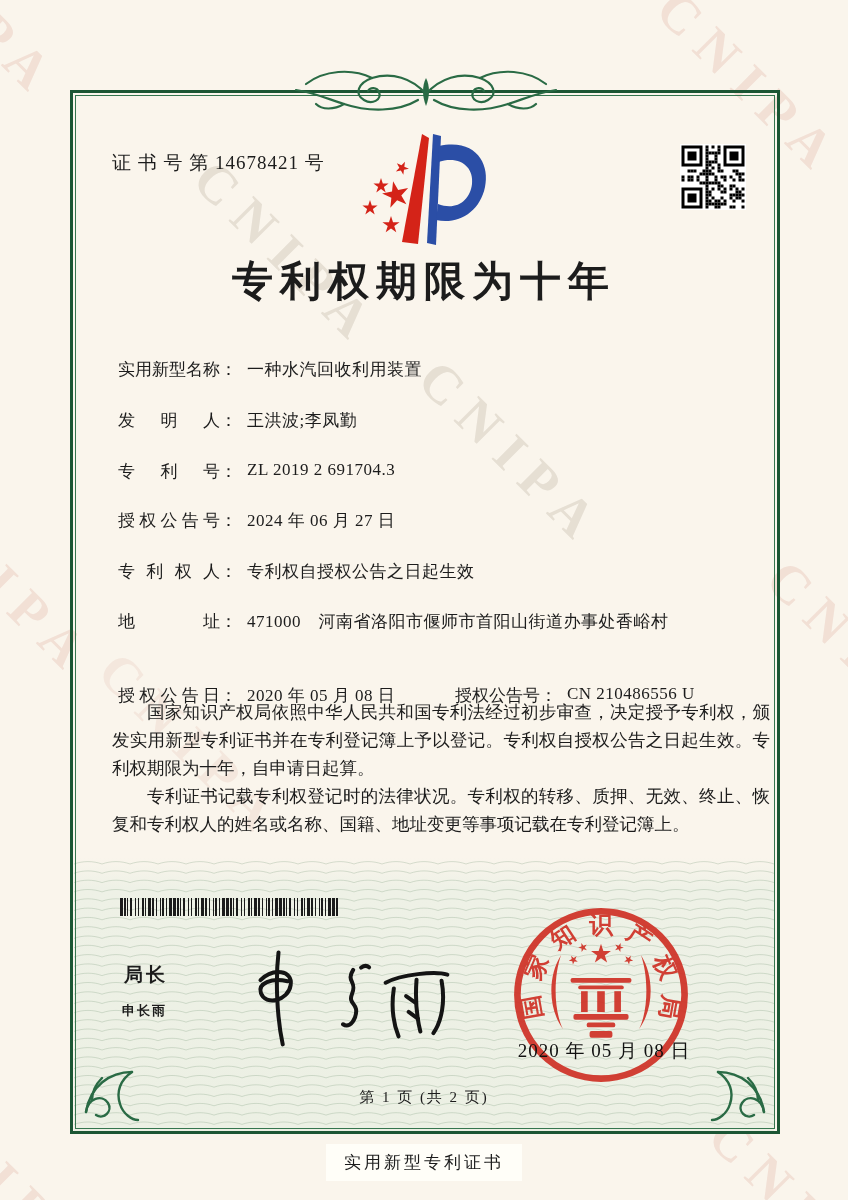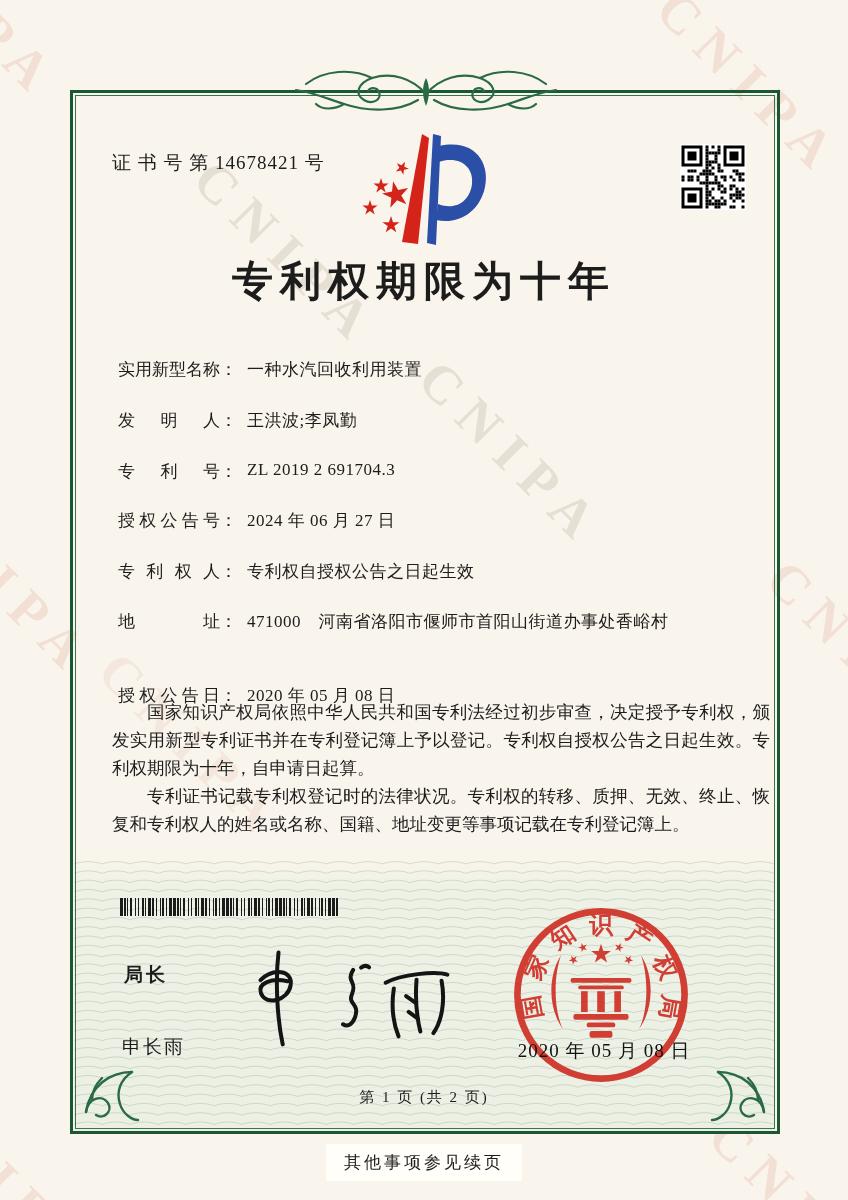--- a/index.html
+++ b/index.html
@@ -47,21 +47,21 @@
   .val{display:inline-block;margin-left:10px;vertical-align:top;letter-spacing:0.5px;}
   .grant2{position:absolute;left:337px;top:0;white-space:nowrap;}
   .paras{
     position:absolute;left:112px;top:698px;width:658px;
     font-size:17.5px;line-height:1.6;text-align:justify;
   }
   .paras p{margin:0;text-indent:2em;}
   .barcode{position:absolute;left:120px;top:898px;width:218px;height:18px;display:flex;align-items:stretch;}
   .barcode i{display:block;height:100%;}
   .signer-role{position:absolute;left:124px;top:962px;font-size:19px;font-weight:600;letter-spacing:3px;}
-  .signer-name{position:absolute;left:122px;top:1034px;font-size:19px;font-weight:400;letter-spacing:2px;}
+  .signer-name{position:absolute;left:122px;top:1002px;font-size:13px;font-weight:700;letter-spacing:2px;}
   .signature{position:absolute;left:250px;top:944px;}
   .seal{position:absolute;left:506px;top:900px;opacity:0.93;}
   .seal-date{
     position:absolute;left:516px;top:1038px;width:176px;text-align:center;
     font-size:19px;color:#111;letter-spacing:1px;z-index:4;
   }
   .page-footer{position:absolute;left:0;top:1088px;width:848px;text-align:center;font-size:15px;letter-spacing:2px;}
   .cont-note{
     position:absolute;left:424px;top:1144px;transform:translateX(-50%);
     background:#fffef8;padding:7px 18px;font-size:17px;letter-spacing:3px;z-index:3;
@@ -321,20 +321,23 @@
     <span class="lab">授权公告号</span><span class="colon">：</span><span class="val">2024 年 06 月 27 日</span>
   </div>
   <div class="row" style="top:560px">
     <span class="lab">专利权人</span><span class="colon">：</span><span class="val">专利权自授权公告之日起生效</span>
   </div>
   <div class="row" style="top:610px">
     <span class="lab">地址</span><span class="colon">：</span><span class="val">471000　河南省洛阳市偃师市首阳山街道办事处香峪村</span>
   </div>
   <div class="row" style="top:684px">
     <span class="lab">授权公告日</span><span class="colon">：</span><span class="val">2020 年 05 月 08 日</span>
+    <span class="grant2">
+      <span>授权公告号</span><span>：</span><span class="val">CN 210486556 U</span>
+    </span>
   </div>
 
   <div class="paras">
     <p>国家知识产权局依照中华人民共和国专利法经过初步审查，决定授予专利权，颁发实用新型专利证书并在专利登记簿上予以登记。专利权自授权公告之日起生效。专利权期限为十年，自申请日起算。</p>
     <p>专利证书记载专利权登记时的法律状况。专利权的转移、质押、无效、终止、恢复和专利权人的姓名或名称、国籍、地址变更等事项记载在专利登记簿上。</p>
   </div>
 
   <div class="barcode" id="barcode">
       <i style="width: 3px; background: rgb(27, 27, 27);"></i>
       <i style="width: 1px; background: transparent;"></i>
@@ -504,15 +507,15 @@
         <text transform="translate(61.0,40.7) rotate(-33.3)" text-anchor="middle" dominant-baseline="middle" font-size="25" font-weight="bold" fill="#cf3227" font-family="&quot;Liberation Serif&quot;,&quot;DejaVu Serif&quot;,serif">知</text>
         <text transform="translate(100.0,29.0) rotate(0.0)" text-anchor="middle" dominant-baseline="middle" font-size="25" font-weight="bold" fill="#cf3227" font-family="&quot;Liberation Serif&quot;,&quot;DejaVu Serif&quot;,serif">识</text>
         <text transform="translate(139.0,40.7) rotate(33.3)" text-anchor="middle" dominant-baseline="middle" font-size="25" font-weight="bold" fill="#cf3227" font-family="&quot;Liberation Serif&quot;,&quot;DejaVu Serif&quot;,serif">产</text>
         <text transform="translate(165.2,71.9) rotate(66.7)" text-anchor="middle" dominant-baseline="middle" font-size="25" font-weight="bold" fill="#cf3227" font-family="&quot;Liberation Serif&quot;,&quot;DejaVu Serif&quot;,serif">权</text>
         <text transform="translate(169.9,112.3) rotate(100.0)" text-anchor="middle" dominant-baseline="middle" font-size="25" font-weight="bold" fill="#cf3227" font-family="&quot;Liberation Serif&quot;,&quot;DejaVu Serif&quot;,serif">局</text>
       </g>
   </svg>
   <div class="seal-date">2020 年 05 月 08 日</div>
 
   <div class="page-footer">第 1 页 (共 2 页)</div>
-  <div class="cont-note">其他事项参见续页</div>
+  <div class="cont-note">实用新型专利证书</div>
 
 </div>
 
 </body></html>

